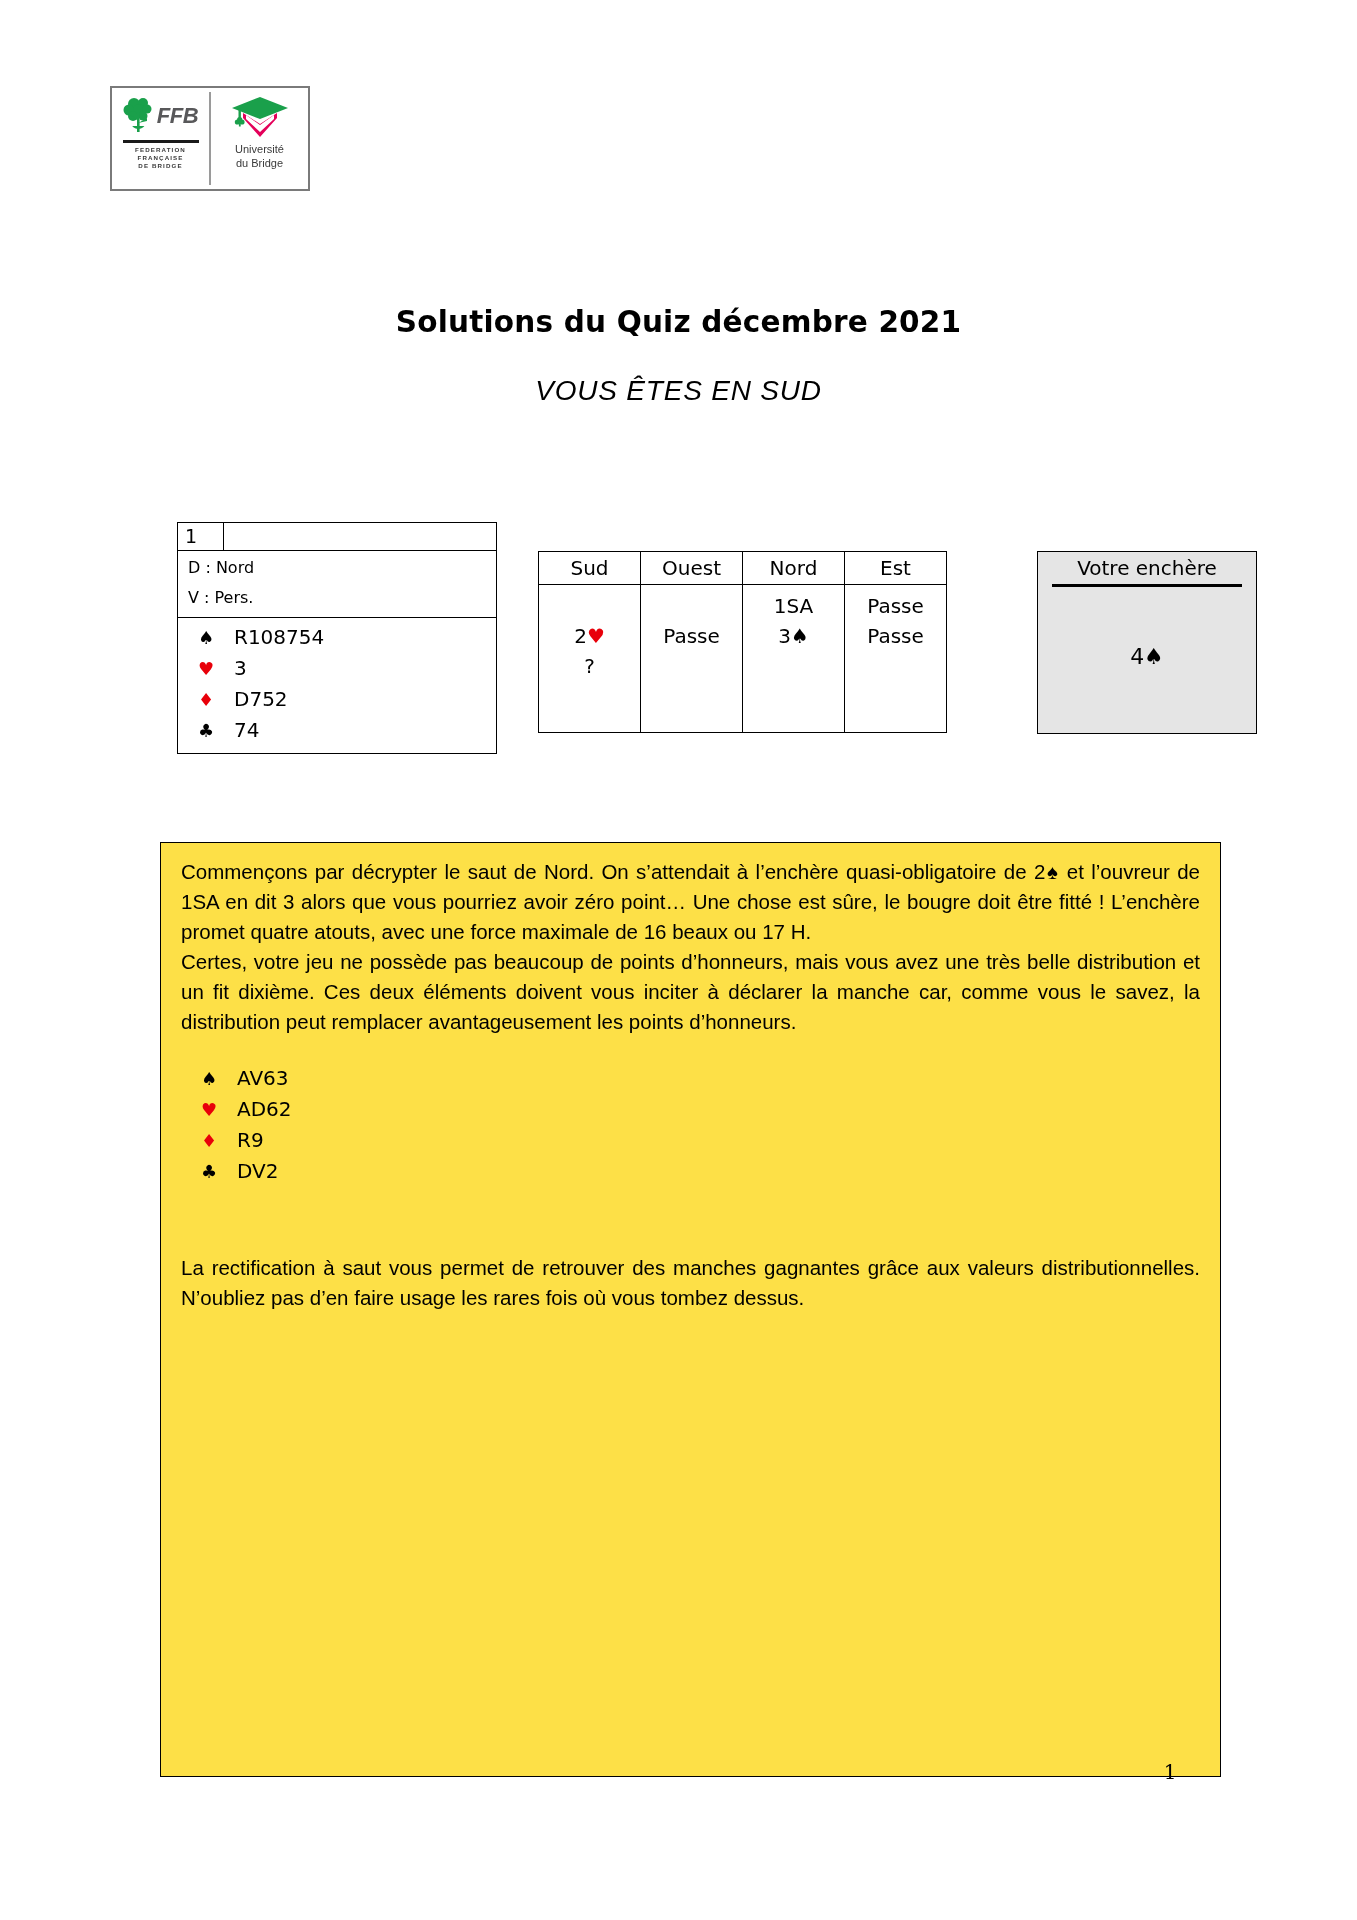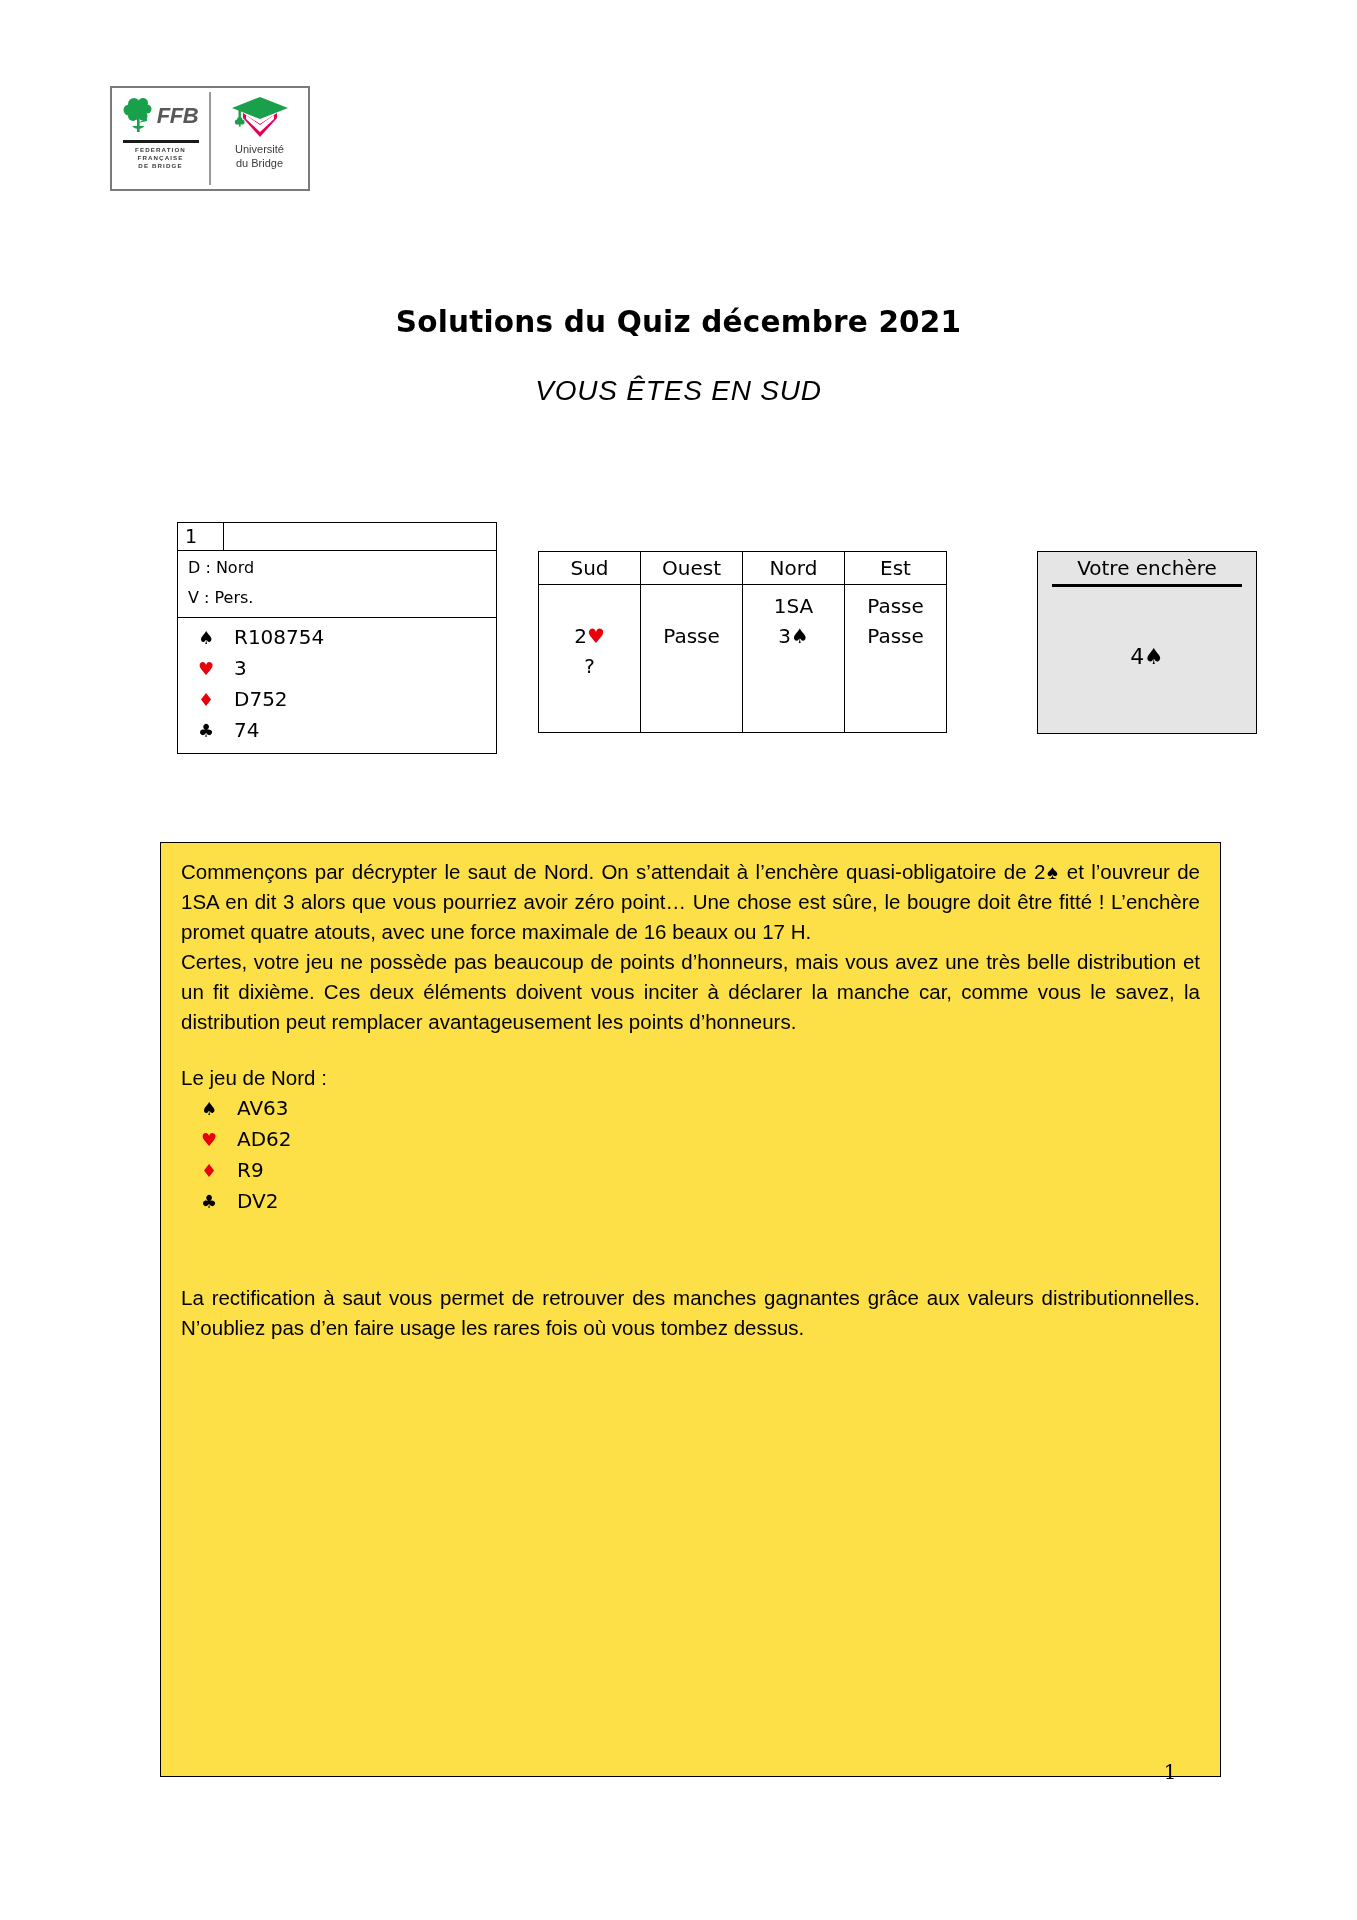--- a/index.html
+++ b/index.html
@@ -374,21 +374,20 @@
   <div id="answer-rule"></div>
   <div id="answer-value">4♠</div>
 </div>
 
 <div id="solution-frame">
   <p class="para last-line-left">Commençons par décrypter le saut de Nord. On s’attendait à l’enchère quasi-obligatoire de 2♠ et l’ouvreur de 1SA en dit 3 alors que vous pourriez avoir zéro point… Une chose est sûre, le bougre doit être fitté ! L’enchère promet quatre atouts, avec une force maximale de 16 beaux ou 17 H.</p>
   <p class="para last-line-left">Certes, votre jeu ne possède pas beaucoup de points d’honneurs, mais vous avez une très belle distribution et un fit dixième. Ces deux éléments doivent vous inciter à déclarer la manche car, comme vous le savez, la distribution peut remplacer avantageusement les points d’honneurs.</p>
 
   <div class="spacer-sm"></div>
 
-  <div id="north-hand-label">Le jeu de Nord :</div>
   <div>
     <div class="north-row">
       <span class="north-suit suit-black">♠</span>
       <span>AV63</span>
     </div>
     <div class="north-row">
       <span class="north-suit suit-red">♥</span>
       <span>AD62</span>
     </div>
     <div class="north-row">

